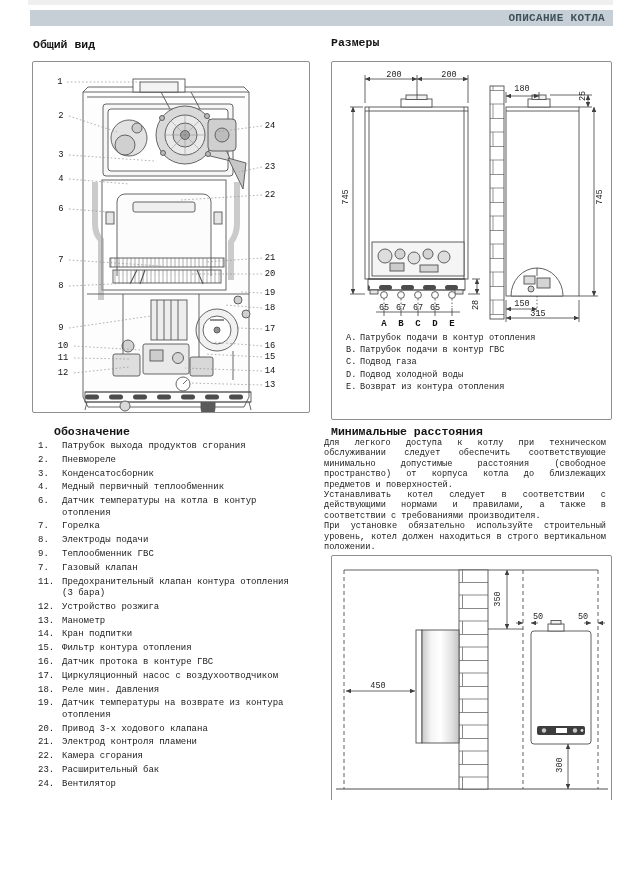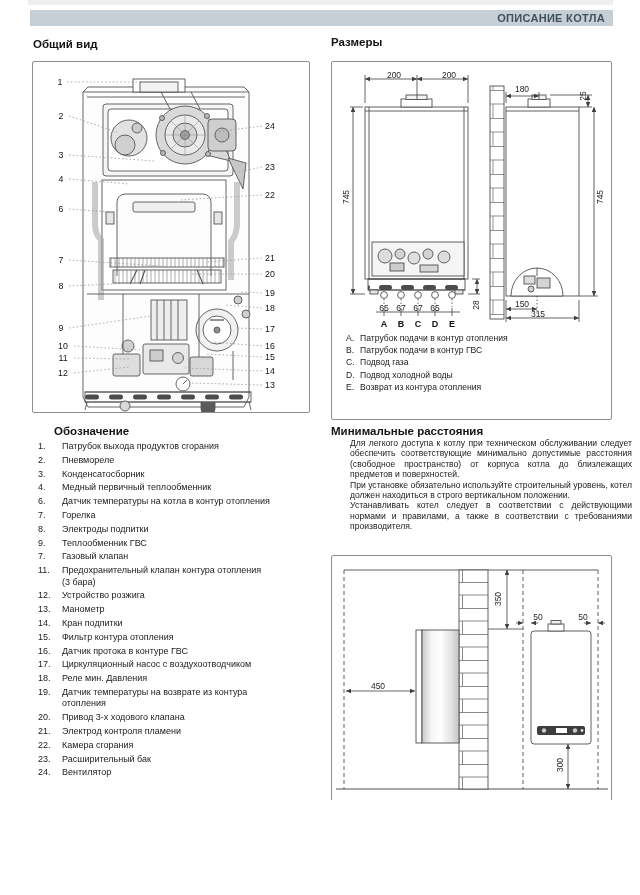--- a/index.html
+++ b/index.html
@@ -1,37 +1,37 @@
 <!DOCTYPE html>
 <html><head>
 <meta charset="utf-8">
 <style>
   html,body{margin:0;padding:0;background:#fff;}
   .page{position:relative;width:640px;height:800px;background:#fff;overflow:hidden;
-        font-family:Liberation Sans, sans-serif;color:#1c1c1c;border-radius:14px;}
+        font-family:Liberation Mono, monospace;color:#1c1c1c;border-radius:14px;}
   .top-strip{position:absolute;left:28px;top:0;width:585px;height:5px;background:#efefef;}
   .header-bar{position:absolute;left:30px;top:10px;width:583px;height:16px;background:#c5cfd5;
         display:flex;align-items:center;justify-content:flex-end;padding-right:8px;box-sizing:border-box;}
   .header-bar .htitle{font-size:11px;font-weight:bold;color:#3f515b;letter-spacing:.3px;}
   h3.sec{position:absolute;margin:0;font-size:11.5px;font-weight:bold;color:#141414;}
   .box{position:absolute;border:1px solid #8f8f8f;border-radius:2px;background:#fff;box-sizing:border-box;}
   .box svg{position:absolute;left:0;top:0;}
   .overlay{position:absolute;left:0;top:0;right:0;bottom:0;}
   .callout{position:absolute;transform:translate(-50%,-50%);font-size:8.8px;color:#121212;white-space:nowrap;}
   .dim{position:absolute;transform:translate(-50%,-50%);font-size:8.5px;color:#262626;white-space:nowrap;}
   .dim.vert{transform:translate(-50%,-50%) rotate(-90deg);}
   .dim.port{font-weight:bold;font-size:9px;color:#111;}
   .legend{position:absolute;left:38px;top:441px;width:272px;}
   .legend-row{display:flex;align-items:flex-start;margin-bottom:2.4px;font-size:9px;line-height:11.4px;color:#1b1b1b;}
   .legend-row .num{flex:0 0 24px;}
   .legend-row .txt{white-space:pre-line;}
   .conns{position:absolute;left:14px;top:270px;width:262px;}
   .conn-row{display:flex;font-size:8.6px;line-height:12.2px;color:#1b1b1b;}
   .conn-row .letter{flex:0 0 14px;}
-  .mintext{position:absolute;left:350px;top:438px;width:282px;}
+  .mintext{position:absolute;left:324px;top:438px;width:282px;}
   .mintext p{margin:0;font-size:8.6px;line-height:10.4px;text-align:justify;color:#1b1b1b;}
   .watermark{position:absolute;left:34px;top:786px;font-size:26px;font-weight:bold;white-space:nowrap;
         color:#e9eaeb;-webkit-text-stroke:1px #bfc4c8;letter-spacing:0;z-index:5;}
   .footer-line{position:absolute;left:30px;top:861px;width:610px;height:2px;background:#ccd6dd;}
   .pageno{position:absolute;left:507px;top:867px;font-size:9px;font-style:italic;font-weight:bold;}
   .pageno .slash{color:#c8232b;margin-right:3px;}
   .pageno .num7{color:#3a3a3a;}
   .brand{position:absolute;left:536px;top:905px;width:79px;height:20px;background:#c8232b;
         display:flex;align-items:center;padding-left:13px;box-sizing:border-box;gap:4px;}
   .brand .btxt{color:#fff;font-size:9.5px;font-weight:bold;letter-spacing:.7px;}
@@ -196,21 +196,21 @@
       <div class="legend-row">
       <span class="num">6.</span>
       <span class="txt">Датчик температуры на котла в контур отопления</span>
     </div>
       <div class="legend-row">
       <span class="num">7.</span>
       <span class="txt">Горелка</span>
     </div>
       <div class="legend-row">
       <span class="num">8.</span>
-      <span class="txt">Электроды подпитки</span>
+      <span class="txt">Электроды подачи</span>
     </div>
       <div class="legend-row">
       <span class="num">9.</span>
       <span class="txt">Теплообменник ГВС</span>
     </div>
       <div class="legend-row">
       <span class="num">7.</span>
       <span class="txt">Газовый клапан</span>
     </div>
       <div class="legend-row">
@@ -389,22 +389,22 @@
         <span class="letter">E.</span>
         <span>Возврат из контура отопления</span>
       </div>
       </div>
   </div>
 
   <h3 class="sec" style="left:331px;top:425px;">Минимальные расстояния</h3>
   <div class="mintext">
 
   <p>Для легкого доступа к котлу при техническом обслуживании следует обеспечить соответствующие минимально допустимые расстояния (свободное пространство) от корпуса котла до близлежащих предметов и поверхностей.</p>
+      <p>Устанавливать котел следует в соответствии с действующими нормами и правилами, а также в соответствии с требованиями производителя.</p>
       <p>При установке обязательно используйте строительный уровень, котел должен находиться в строго вертикальном положении.</p>
-      <p>Устанавливать котел следует в соответствии с действующими нормами и правилами, а также в соответствии с требованиями производителя.</p>
     </div>
 
   <div class="box" style="left:331px;top:555px;width:281px;height:251px;">
     <svg width="279" height="249" viewBox="0 0 279 249">
       <defs>
         <marker id="a3" orient="auto-start-reverse" markerWidth="7" markerHeight="6" refX="6.5" refY="3">
             <path d="M0,0 L6.5,3 L0,6 Z" fill="#3f3f3f"></path>
           </marker>
         <pattern id="brick2" width="29" height="26" patternUnits="userSpaceOnUse">
             <rect width="29" height="26" fill="#fff"></rect>

